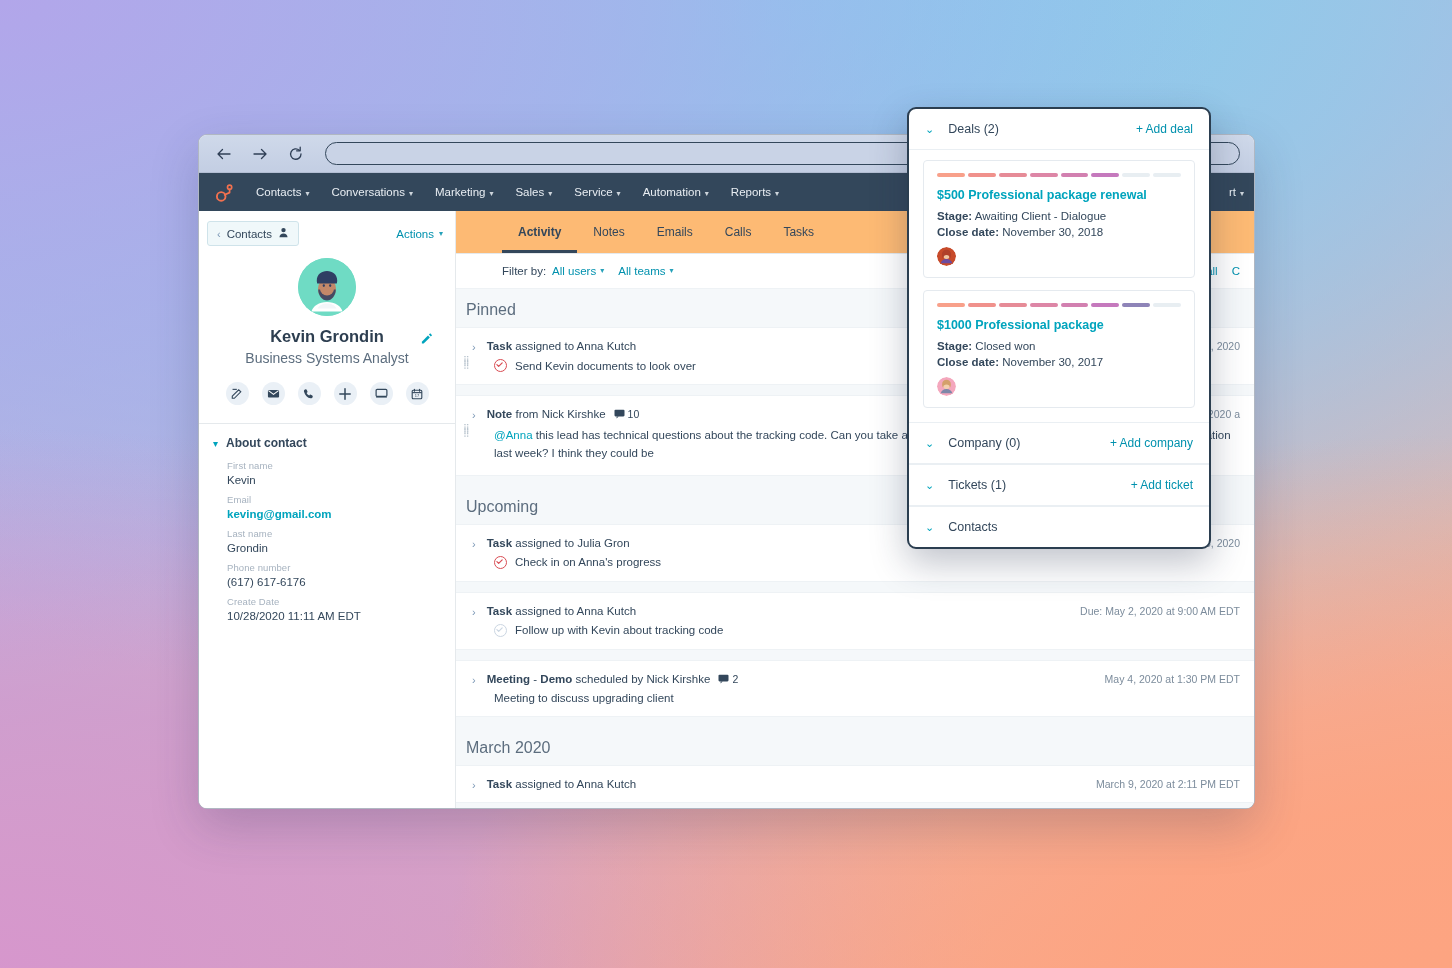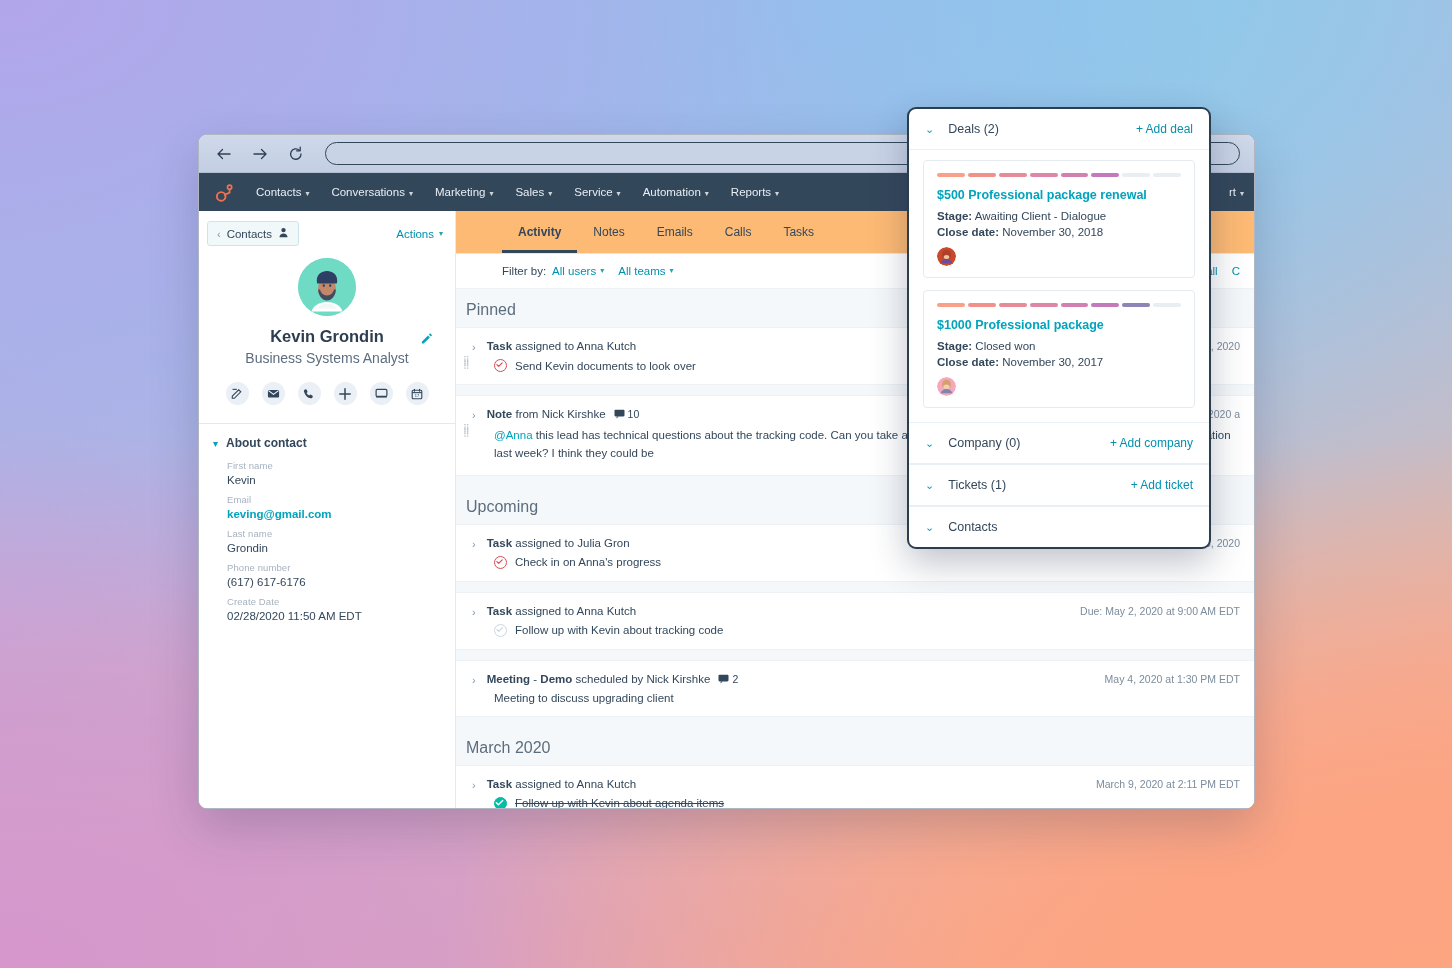--- a/index.html
+++ b/index.html
@@ -358,21 +358,21 @@
           <div class="field">
             <div class="field-label">Last name</div>
             <div class="field-value">Grondin</div>
           </div>
           <div class="field">
             <div class="field-label">Phone number</div>
             <div class="field-value">(617) 617-6176</div>
           </div>
           <div class="field">
             <div class="field-label">Create Date</div>
-            <div class="field-value">02/28/2020 11:50 AM EDT</div>
+            <div class="field-value">10/28/2020 11:11 AM EDT</div>
           </div>
         </div>
     </div>
 
     <div class="center-col">
       <div class="tabs-bar" id="tabs-bar">
           <div class="tab active"><span>Activity</span></div>
           <div class="tab"><span>Notes</span></div>
           <div class="tab"><span>Emails</span></div>
           <div class="tab"><span>Calls</span></div>
@@ -476,28 +476,20 @@
             <div class="card-sub plain">
               <span>Meeting to discuss upgrading client</span>
             </div>
           </div>
           <div class="group-label">March 2020</div>
           <div class="card">
             <div class="card-row">
               <span class="chev-right">›</span>
               <span class="card-title"><b>Task</b> <span>assigned to Anna Kutch</span></span>
               <span class="card-date">March 9, 2020 at 2:11 PM EDT</span>
-            </div>
-            <div class="card-sub">
-              <span class="circle-check done">
-                <svg width="13" height="13" viewBox="0 0 14 14" style="position:absolute;left:-1.6px;top:-1.6px;">
-                  <path d="M3.6 7.2l2.2 2.2 4.6-4.6" stroke="#fff" stroke-width="1.6" fill="none" stroke-linecap="round" stroke-linejoin="round"></path>
-                </svg>
-              </span>
-              <span class="strike">Follow up with Kevin about agenda items</span>
             </div>
           </div>
         </div>
     </div>
   </div>
 </div>
 
 <div class="float-panel">
   <div class="panel-row">
     <span class="chev">⌄</span>

